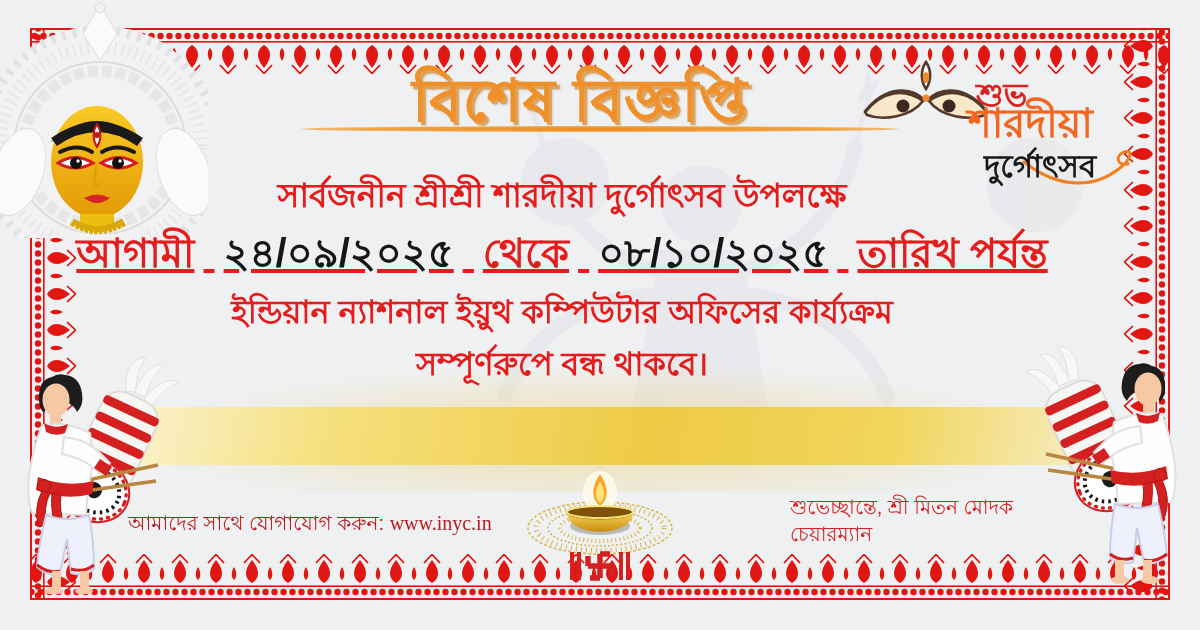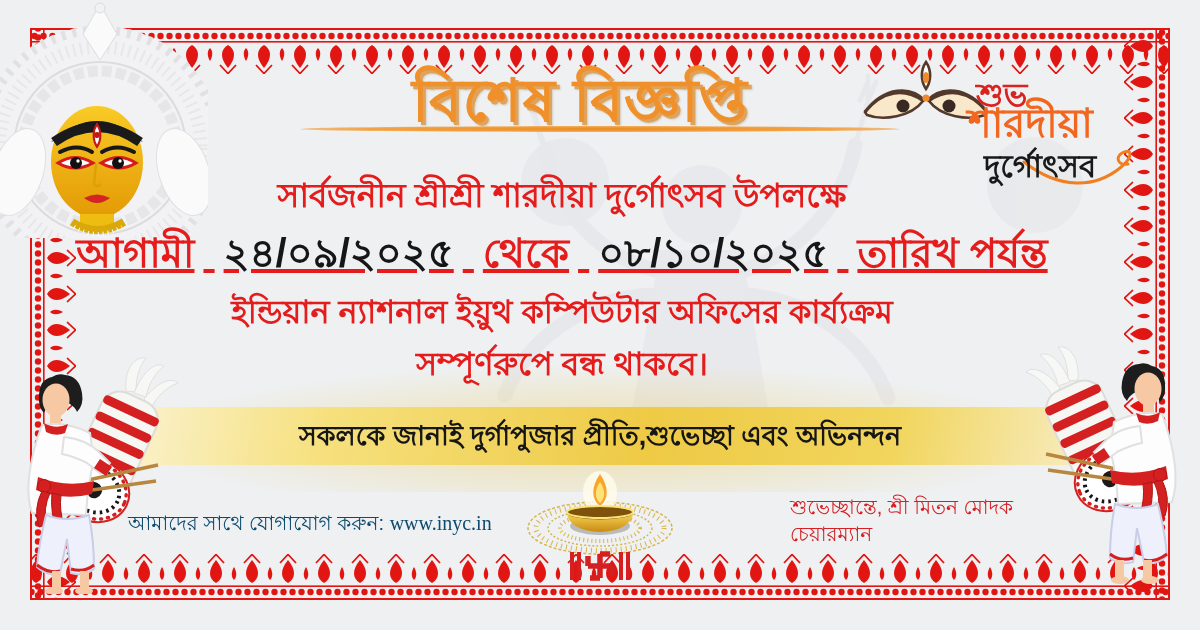--- a/index.html
+++ b/index.html
@@ -40,21 +40,21 @@
   .banner{
     left:116px;top:407px;width:968px;height:58px;
     background:linear-gradient(100deg,#faf3d2 0%,#f6e07d 22%,#eeca45 55%,#f1d55c 80%,#f7ecc0 100%);
     clip-path:polygon(36px 0%,100% 0%,calc(100% - 14px) 100%,0% 100%);
   }
   .banner-text{
     left:0;top:407px;width:1200px;height:58px;line-height:58px;text-align:center;
     font-size:27px;font-weight:700;color:#161616;
   }
   
-  .contact{left:128px;top:508px;font-size:20px;color:#0c4a6e;font-weight:400;}
+  .contact{left:128px;top:508px;font-size:20px;color:#b91c1c;font-weight:400;}
   .contact .url{font-family:"Liberation Serif", serif;}
   .signature{left:790px;top:494px;width:310px;color:#d32024;font-weight:400;font-size:20px;line-height:27px;}
 </style>
 </head>
 <body>
 
 <div id="poster">
 
   <svg class="abs" style="left:0;top:0" width="1200" height="630" viewBox="0 0 1200 630" aria-hidden="true">
     <g opacity="0.55" stroke="#e2e3e6" fill="none" stroke-width="15" stroke-linecap="round">
@@ -166,21 +166,20 @@
     <span class="red">আগামী</span>
     <span class="blk">২৪/০৯/২০২৫</span>
     <span class="red">থেকে</span>
     <span class="blk">০৮/১০/২০২৫</span>
     <span class="red">তারিখ পর্যন্ত</span>
   </div>
   <div class="abs line l3">ইন্ডিয়ান ন্যাশনাল ইয়ুথ কম্পিউটার অফিসের কার্য্যক্রম</div>
   <div class="abs line l4">সম্পূর্ণরুপে বন্ধ থাকবে।</div>
 
   <div class="abs banner"></div>
-  <div class="abs banner-text">সকলকে জানাই দুর্গাপুজার প্রীতি,শুভেচ্ছা এবং অভিনন্দন</div>
 
   <svg width="0" height="0" style="position:absolute" aria-hidden="true">
     <defs>
       <g id="dhaki">
 
         <g fill="#f7f7f6" stroke="#e0e0e0">
           <path d="M122,26 C120,2 132,-9 142,-7 C134,3 132,15 132,27 Z"></path>
           <path d="M130,28 C140,4 152,-3 160,1 C151,8 144,20 142,32 Z"></path>
           <path d="M140,34 C154,16 168,12 174,18 C163,22 152,32 148,42 Z"></path>
         </g>

